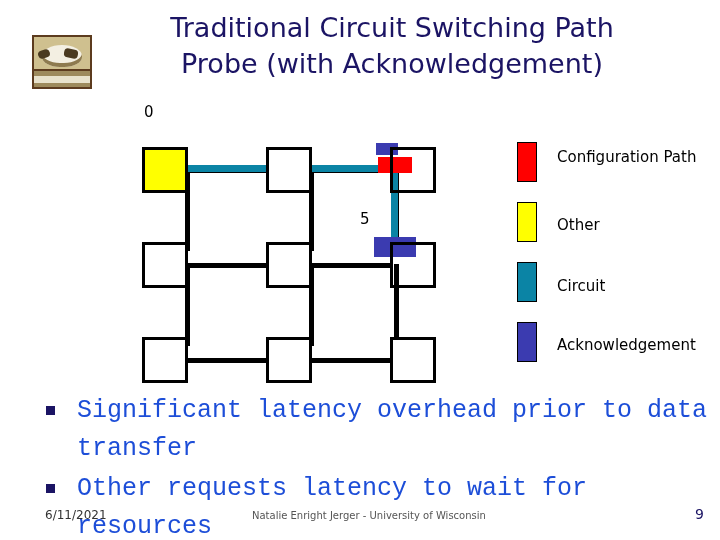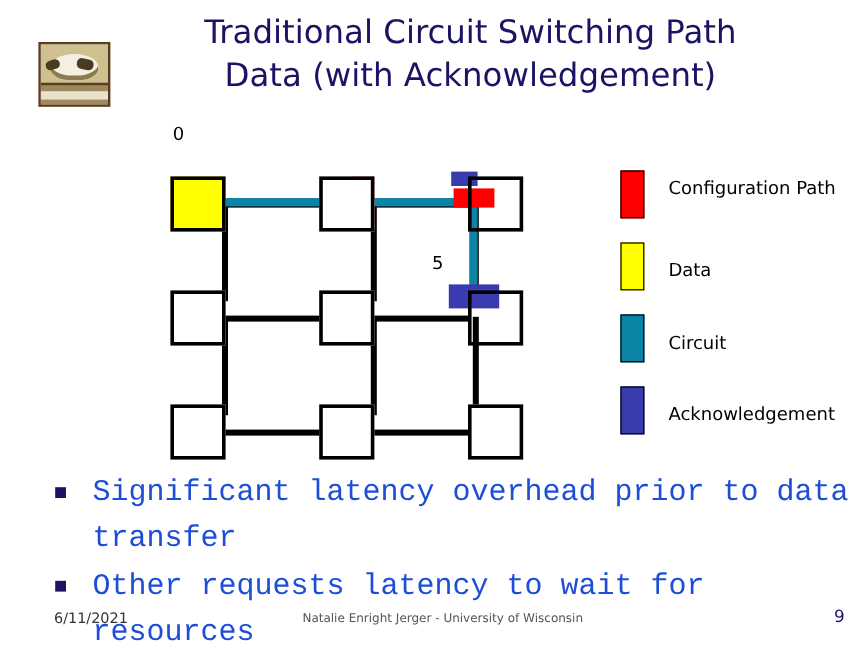--- a/index.html
+++ b/index.html
@@ -216,21 +216,21 @@
     <div class="sky"></div>
     <div class="badger"></div>
     <div class="stripe1"></div>
     <div class="stripe2"></div>
     <div class="ground"></div>
     <div class="banner"></div>
   </div>
 
   <div class="title">
     <div>Traditional Circuit Switching Path</div>
-    <div>Data (with Acknowledgement)</div>
+    <div>Probe (with Acknowledgement)</div>
   </div>
 
   <div class="mesh">
 
     <div class="node-label" style="left:2px; top:-22px;">0</div>
     <div class="node-label" style="left:218px; top:85px;">5</div>
 
     <div class="link h" style="left:44px; top:43px; width:82px;"></div>
     <div class="link h" style="left:168px; top:43px; width:82px;"></div>
 
@@ -270,21 +270,21 @@
     <div class="node" style="left:0px; top:212px;"></div>
     <div class="node" style="left:124px; top:212px;"></div>
     <div class="node" style="left:248px; top:212px;"></div>
   </div>
 
   <div class="legend">
     <div class="legend-swatch" style="left:505px; top:142px; background:#ff0000;"></div>
     <div class="legend-text" style="left:545px; top:148px; width:150px;">Configuration Path</div>
 
     <div class="legend-swatch" style="left:505px; top:202px; background:#ffff00;"></div>
-    <div class="legend-text" style="left:545px; top:216px;">Data</div>
+    <div class="legend-text" style="left:545px; top:216px;">Other</div>
 
     <div class="legend-swatch" style="left:505px; top:262px; background:#0b84a5;"></div>
     <div class="legend-text" style="left:545px; top:277px;">Circuit</div>
 
     <div class="legend-swatch" style="left:505px; top:322px; background:#3b3bb0;"></div>
     <div class="legend-text" style="left:545px; top:336px;">Acknowledgement</div>
   </div>
 
   <div class="bullets">
     <div class="bullet-row">

